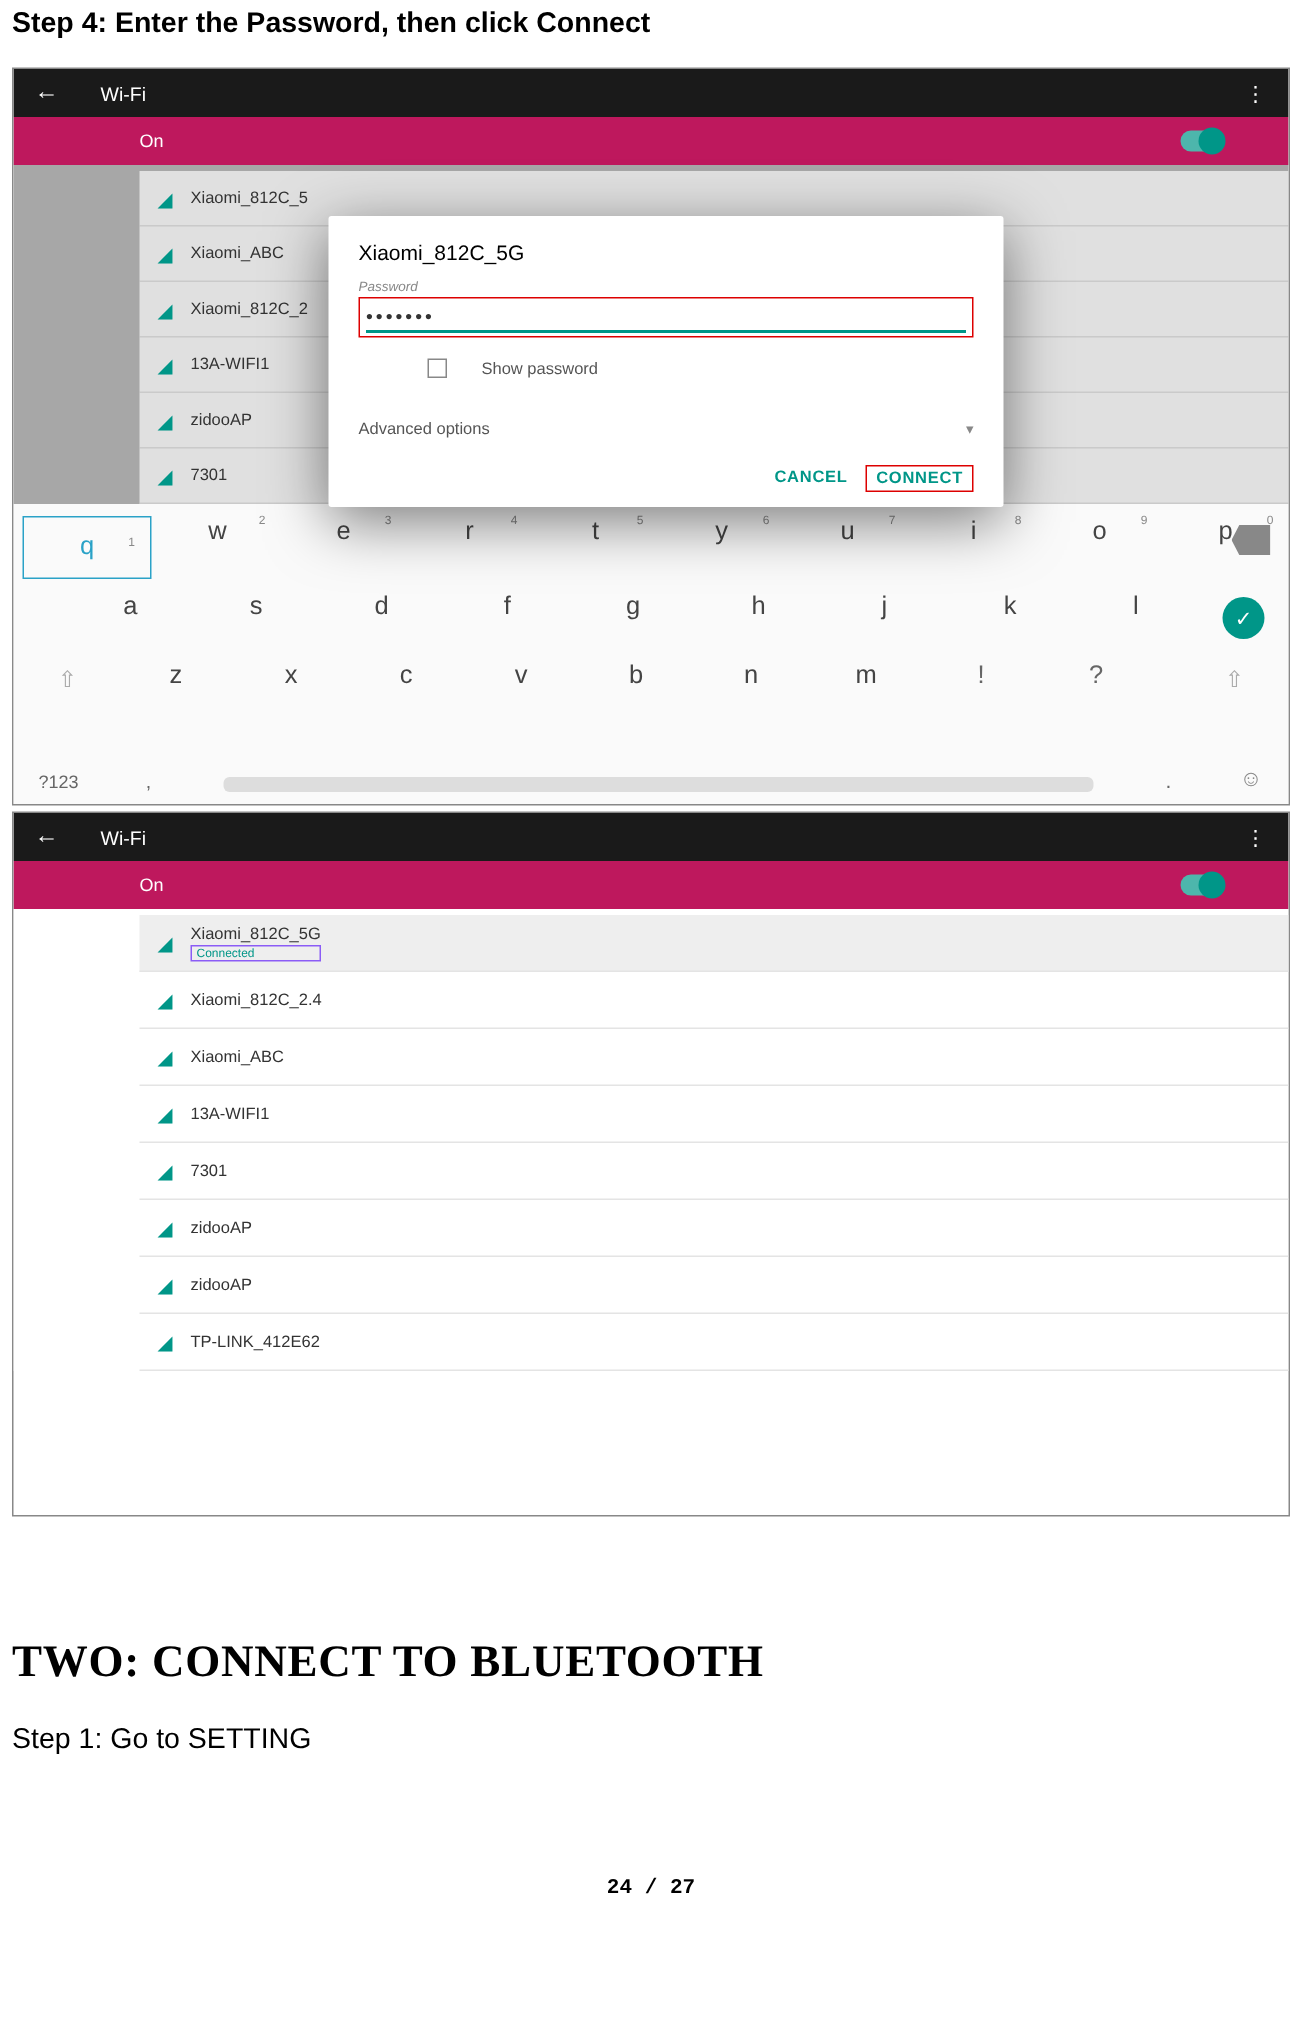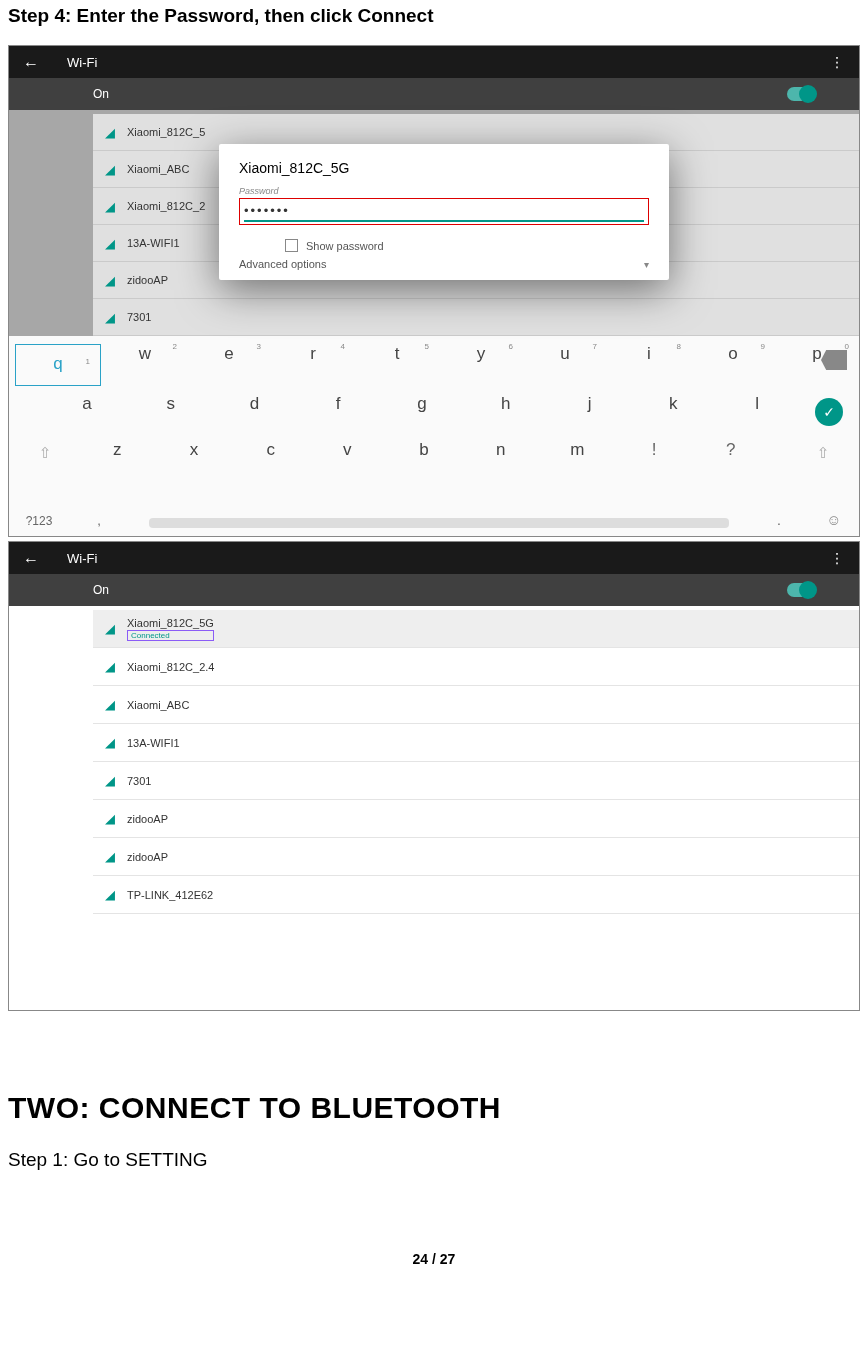--- a/index.html
+++ b/index.html
@@ -9,36 +9,36 @@
   .screenshot { border: 1px solid #888; background: #fff; margin-bottom: 4px; position: relative; overflow: hidden; }
 
   
   .ss1 { height: 492px; }
   .dim-area { position: absolute; left:0; top:0; right:0; height: 290px; background: #e0e0e0; }
   .dim-area::after { content:""; position:absolute; inset:0; background: rgba(120,120,120,0.55); }
 
   .top-bar { position: relative; display:flex; align-items:center; height:32px; background:#1a1a1a; color:#fff; padding:0 14px; font-size:13px; font-weight:500; z-index:1; }
   .back-arrow { margin-right: 28px; font-size:16px; }
   .menu-dots { margin-left:auto; font-size:14px; letter-spacing:1px; }
-  .on-bar { position: relative; display:flex; align-items:center; height:32px; background:#404040; color:#fff; padding:0 44px 0 84px; font-size:12px; z-index:1; }
+  .on-bar { position: relative; display:flex; align-items:center; height:32px; background:#be185d; color:#fff; padding:0 44px 0 84px; font-size:12px; z-index:1; }
   .toggle { margin-left:auto; width:28px; height:14px; background:#4db6ac; border-radius:8px; position:relative; }
   .toggle::after { content:""; position:absolute; right:-2px; top:-2px; width:18px; height:18px; background:#009688; border-radius:50%; }
 
   .wifi-rows-dim { position:relative; z-index:1; padding-top:4px; }
   .wifi-row-dim { display:flex; align-items:center; height:37px; margin:0 0 0 84px; border-bottom:1px solid rgba(180,180,180,0.5); font-size:11px; color:#333; background: rgba(255,255,255,0.65); }
   .wifi-row-dim .wicon { width:34px; color:#009688; font-size:13px; text-align:center; }
 
   .dialog { position:absolute; left:210px; top:98px; width:450px; background:#fff; border-radius:2px; box-shadow: 0 10px 40px rgba(0,0,0,0.5); z-index:5; padding:16px 20px 10px 20px; }
   .dlg-title { font-size:14px; font-weight:500; margin-bottom:10px; }
   .dlg-pwlabel { font-size:9px; color:#888;font-style:italic; }
   .dlg-input-wrap { border:1px solid #d00; padding:2px 4px; margin:2px 0 0 0; }
   .dlg-input { border:none; border-bottom:2px solid #009688; width:100%; font-size:13px; letter-spacing:2px; padding:2px 0; outline:none; color:#333; }
-  .dlg-checkrow { display:flex; align-items:center; gap:8px; margin-top:14px; font-size:11px; color:#555;padding-left:46px; }
+  .dlg-checkrow { display:flex; align-items:center; gap:23px; margin-top:14px; font-size:11px; color:#555;padding-left:46px; }
   .dlg-check { width:13px; height:13px; border:1.5px solid #888; }
-  .dlg-adv { display:flex; align-items:center; justify-content:space-between; margin-top:6px; font-size:11px; color:#555; }
+  .dlg-adv { display:flex; align-items:center; justify-content:space-between; margin-top:28px; font-size:11px; color:#555; }
   .dlg-adv .chev { color:#888; font-size:10px; }
   .dlg-actions { display:flex; justify-content:flex-end; gap:6px; margin-top:18px; font-size:11px; font-weight:700; color:#009688; letter-spacing:0.5px; }
   .connect-btn { border:1.5px solid #d00; padding:2px 6px; }
   .cancel-btn { padding:2px 6px; }
 
   
   .keyboard { position:absolute; left:0; right:0; bottom:0; height:200px; background:#fafafa; }
   .k-toprow { position:absolute; top:8px; left:0; right:0; height:42px; display:flex; }
   .key { flex:1; text-align:center; font-size:17px; color:#444; position:relative; }
   .key sup { position:absolute; top:-2px; right:10px; font-size:8px; color:#888; }
@@ -60,24 +60,24 @@
   
   .ss2 { height: 470px; }
   .ss2 .top-bar, .ss2 .on-bar { z-index:auto; }
   .wifi-list2 { padding-top:4px; background:#fff; }
   .wifi-row2 { display:flex; align-items:center; height:38px; margin-left:84px; border-bottom:1px solid #e4e4e4; font-size:11px; color:#333; }
   .wifi-row2 .wicon { width:34px; text-align:center; color:#009688; font-size:13px; }
   .wifi-row2:first-child { background:#eee; }
   .connected-box { font-size:8px; color:#009688; border:1px solid #8b5cf6; display:inline-block; padding:0 3px; margin-top:1px; }
   .wifi-name-col { display:flex; flex-direction:column; }
 
-  .section-heading { font-family: Liberation Sans, sans-serif; font-weight: bold; font-size: 30px; margin: 80px 0 24px 0; letter-spacing: 0.5px; }
+  .section-heading { font-family: Liberation Serif, serif; font-weight: bold; font-size: 30px; margin: 80px 0 24px 0; letter-spacing: 0.5px; }
   .step-sub { font-size: 19px; margin-bottom: 80px; }
 
-  .pagefoot { text-align:center; font-size:14px; font-weight:bold; margin-top: 60px; }
+  .pagefoot { text-align:center; font-size:14px; font-weight:bold; margin-top: 60px; font-family: Liberation Mono, monospace; }
 </style>
 </head>
 <body>
 
 <div class="page">
 
   <div class="step-title">Step 4: Enter the Password, then click Connect</div>
 
   <div class="screenshot ss1">
     <div class="dim-area">
@@ -124,20 +124,24 @@
       <div class="dlg-input-wrap">
         <input class="dlg-input" type="text" value="•••••••" style="">
       </div>
       <div class="dlg-checkrow">
         <div class="dlg-check"></div>
         <span>Show password</span>
       </div>
       <div class="dlg-adv">
         <span>Advanced options</span>
         <span class="chev">▾</span>
+      </div>
+      <div class="dlg-actions">
+        <span class="cancel-btn">CANCEL</span>
+        <span class="connect-btn">CONNECT</span>
       </div>
     </div>
 
     <div class="keyboard">
       <div class="k-toprow" id="krow1">
           <div class="key key-q">q<sup>1</sup></div>
           <div class="key">w<sup>2</sup></div>
           <div class="key">e<sup>3</sup></div>
           <div class="key">r<sup>4</sup></div>
           <div class="key">t<sup>5</sup></div>

